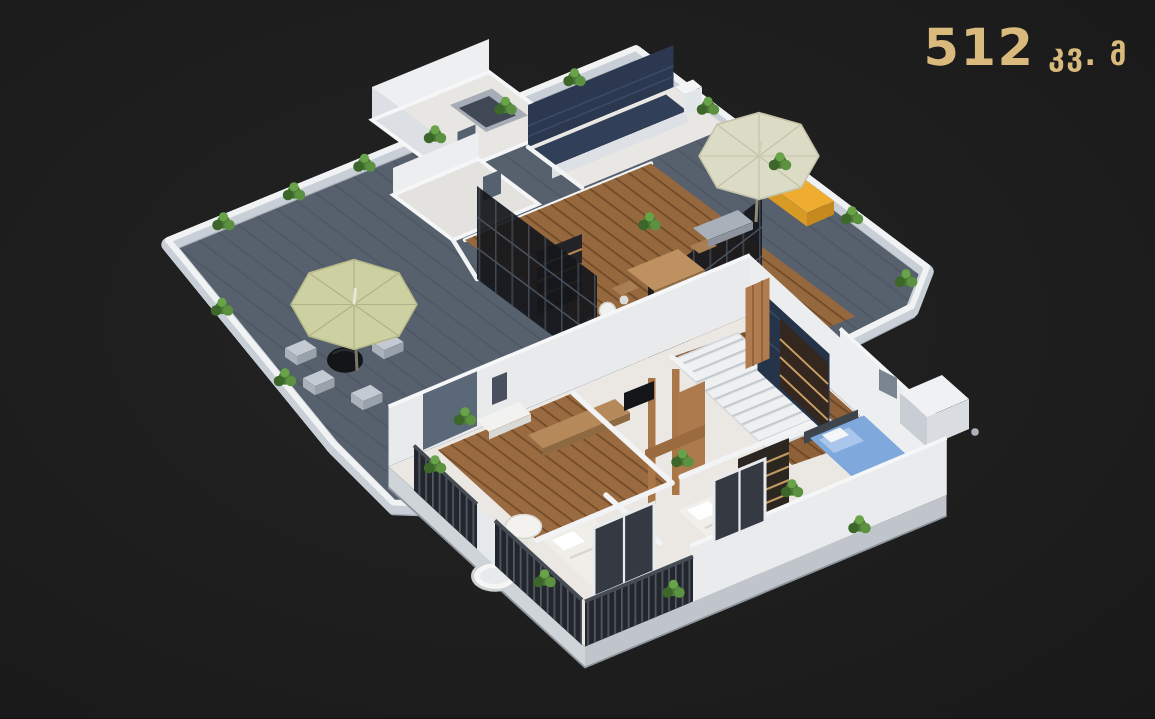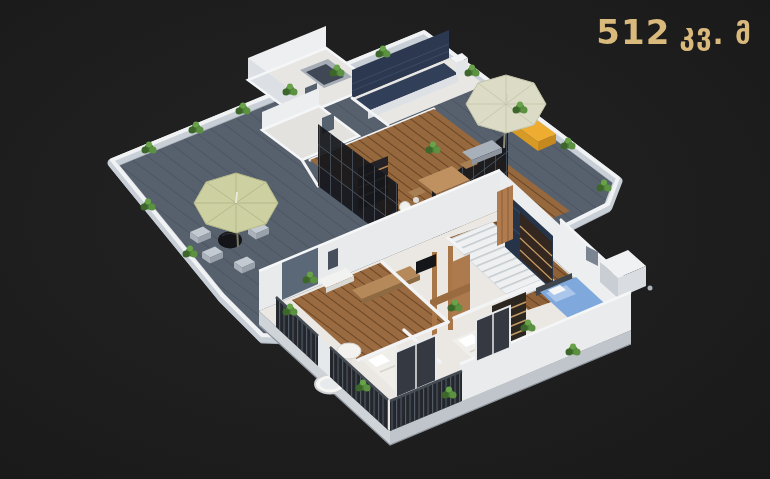--- a/index.html
+++ b/index.html
@@ -7,21 +7,21 @@
     position:relative;width:770px;height:479px;overflow:hidden;
     background:radial-gradient(ellipse at 45% 45%, #242424 0%, #1e1e1e 55%, #191919 100%);
     font-family:"DejaVu Sans","Liberation Sans",sans-serif;
   }
   .stage svg{position:absolute;left:0;top:0;}
   .area-label{
     position:absolute;top:12px;right:18px;display:flex;align-items:baseline;gap:9px;
     color:#d9ba7c;font-weight:bold;
   }
   .area-label .val{font-size:34px;letter-spacing:1px;}
-  .area-label .unit{font-size:28px;letter-spacing:1px;}
+  .area-label .unit{font-size:20px;letter-spacing:1px;}
   .plan-title{
     position:absolute;left:24px;bottom:14px;color:#d9ba7c;font-weight:bold;
     font-size:27px;letter-spacing:1px;
   }
 </style>
 </head>
 <body>
 
 <div class="stage">
 

